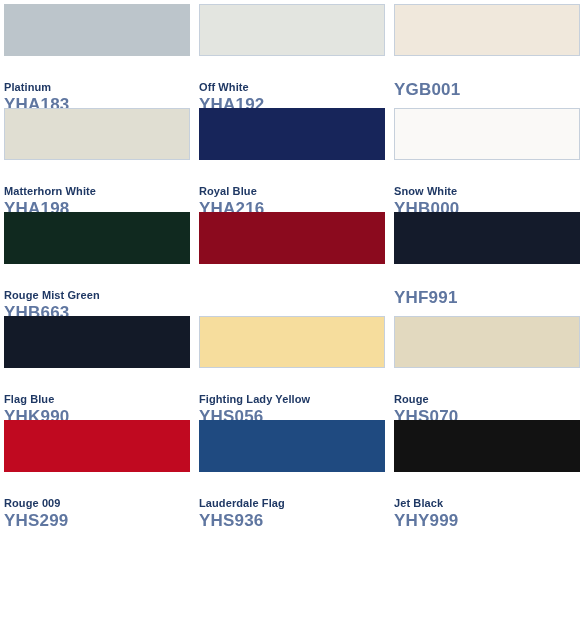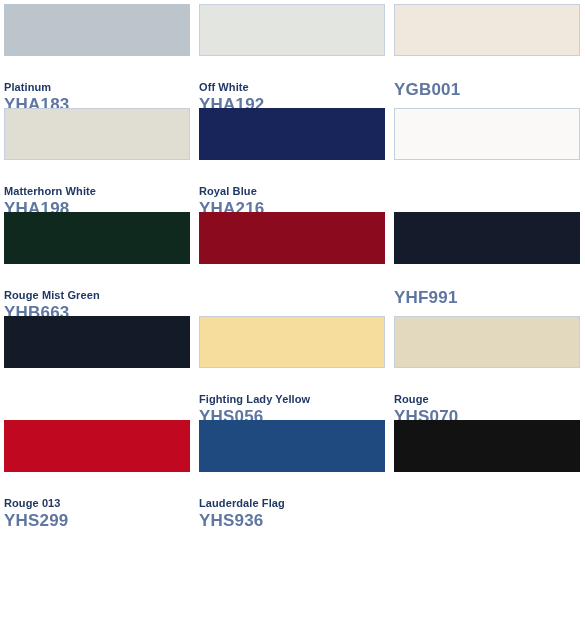--- a/index.html
+++ b/index.html
@@ -89,64 +89,76 @@
     </div>
     <div class="swatch-card">
       <div class="swatch-chip" style="background-color: rgb(23, 37, 90);"></div>
       <div class="swatch-meta">
         <div class="swatch-name">Royal Blue</div>
         <div class="swatch-code">YHA216</div>
       </div>
     </div>
     <div class="swatch-card">
       <div class="swatch-chip bordered" style="background-color: rgb(250, 249, 247); border-color: rgb(198, 208, 220);"></div>
+      <div class="swatch-meta">
+        <div class="swatch-name">Snow White</div>
+        <div class="swatch-code">YHB000</div>
+      </div>
     </div>
     <div class="swatch-card">
       <div class="swatch-chip" style="background-color: rgb(16, 41, 31);"></div>
       <div class="swatch-meta">
         <div class="swatch-name">Rouge Mist Green</div>
         <div class="swatch-code">YHB663</div>
       </div>
     </div>
     <div class="swatch-card">
       <div class="swatch-chip" style="background-color: rgb(139, 10, 30);"></div>
     </div>
     <div class="swatch-card">
       <div class="swatch-chip" style="background-color: rgb(20, 27, 43);"></div>
       <div class="swatch-meta">
         <div class="swatch-code">YHF991</div>
       </div>
     </div>
     <div class="swatch-card">
       <div class="swatch-chip" style="background-color: rgb(19, 26, 40);"></div>
+      <div class="swatch-meta">
+        <div class="swatch-name">Flag Blue</div>
+        <div class="swatch-code">YHK990</div>
+      </div>
     </div>
     <div class="swatch-card">
       <div class="swatch-chip bordered" style="background-color: rgb(246, 221, 157); border-color: rgb(198, 208, 220);"></div>
       <div class="swatch-meta">
         <div class="swatch-name">Fighting Lady Yellow</div>
         <div class="swatch-code">YHS056</div>
       </div>
     </div>
     <div class="swatch-card">
       <div class="swatch-chip bordered" style="background-color: rgb(226, 217, 191); border-color: rgb(198, 208, 220);"></div>
       <div class="swatch-meta">
         <div class="swatch-name">Rouge</div>
         <div class="swatch-code">YHS070</div>
       </div>
     </div>
     <div class="swatch-card">
       <div class="swatch-chip" style="background-color: rgb(192, 9, 32);"></div>
       <div class="swatch-meta">
-        <div class="swatch-name">Rouge 013</div>
+        <div class="swatch-name">Rouge 009</div>
         <div class="swatch-code">YHS299</div>
       </div>
     </div>
     <div class="swatch-card">
       <div class="swatch-chip" style="background-color: rgb(31, 74, 128);"></div>
       <div class="swatch-meta">
         <div class="swatch-name">Lauderdale Flag</div>
         <div class="swatch-code">YHS936</div>
       </div>
     </div>
     <div class="swatch-card">
       <div class="swatch-chip" style="background-color: rgb(18, 18, 18);"></div>
+      <div class="swatch-meta">
+        <div class="swatch-name">Jet Black</div>
+        <div class="swatch-code">YHY999</div>
+      </div>
     </div>
   </main>
 
 </body></html>

